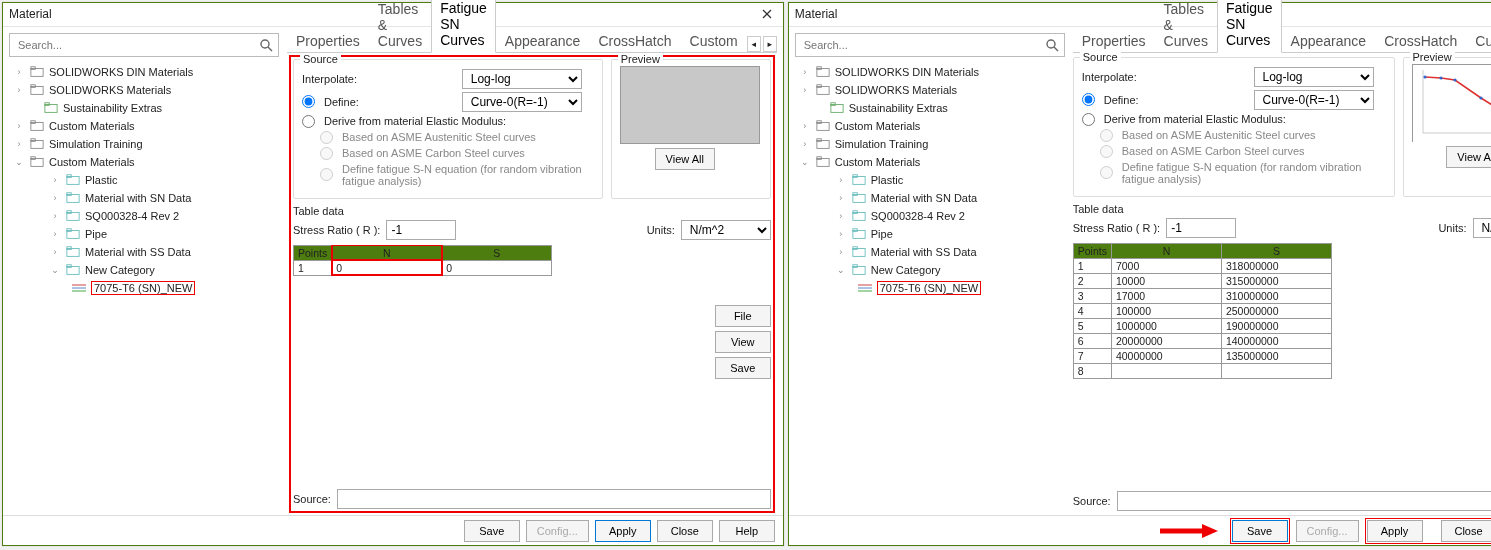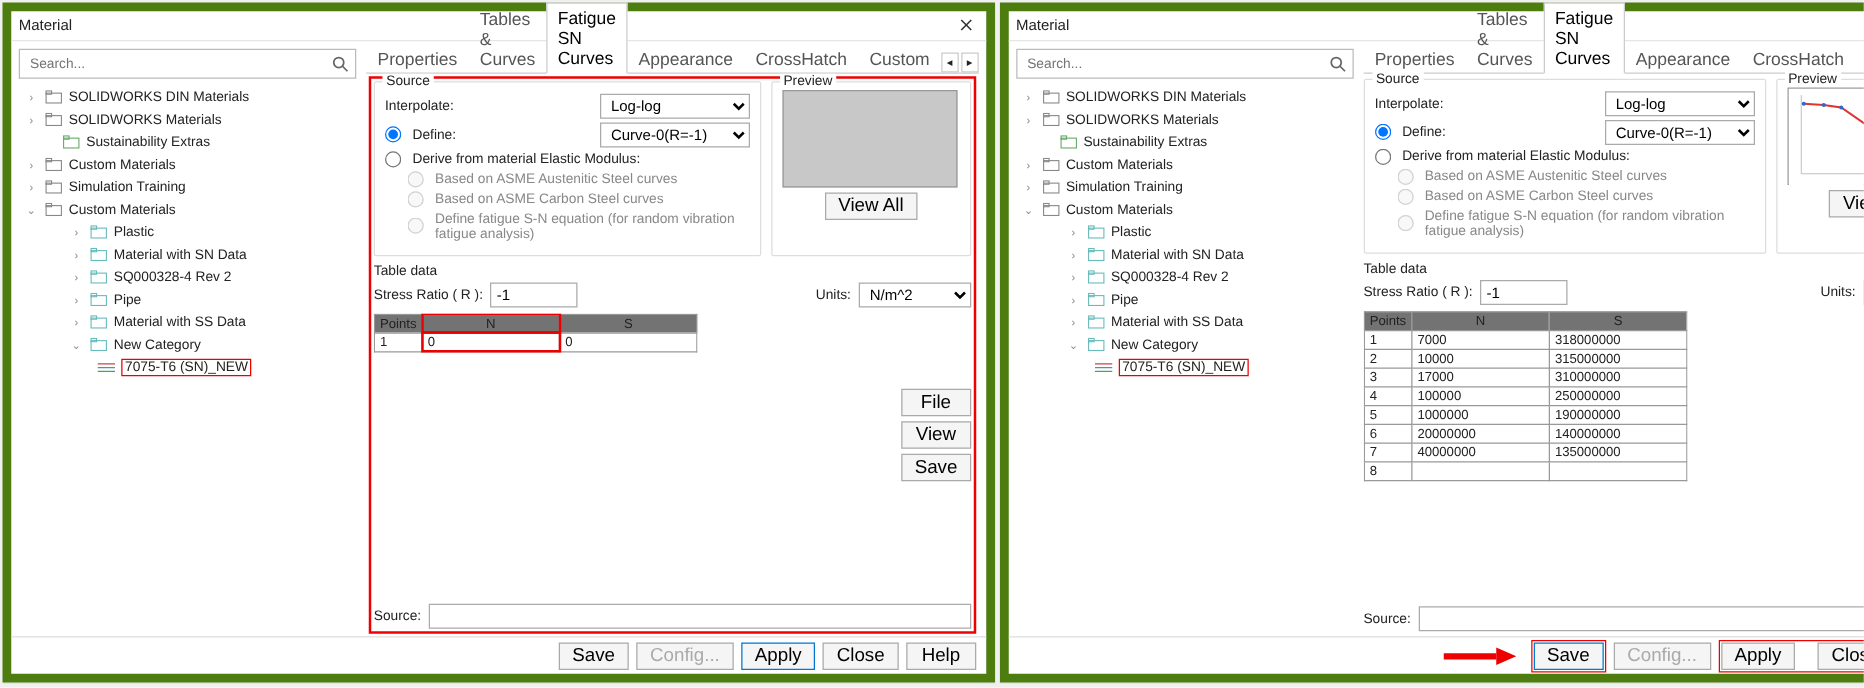--- a/index.html
+++ b/index.html
@@ -10,21 +10,21 @@
     background: #f0f0f0;
     display: flex;
     gap: 4px;
     padding: 2px;
     color: #222;
   }
   .dialog {
     width: 827px;
     height: 544px;
     background: #fff;
-    border: 7px solid #4d7c0f;
+    border: 1px solid #4d7c0f;
     display: flex;
     flex-direction: column;
     box-shadow: 0 0 1px rgba(0,0,0,0.2);
     justify-content: space-between;
   }
   .titlebar {
     height: 24px;
     display: flex;
     justify-content: space-between;
     align-items: center;
@@ -126,21 +126,21 @@
     flex:1;
     padding:4px 0;
     display:flex;
     flex-direction:column;
   }
   .panel.highlight { border:2px solid #e00; margin:2px; padding:2px;}
   .row-flex { display:flex; gap:8px;}
   .group {
     border:1px solid #ddd;
     border-radius:2px;
-    padding:6px 8px 8px 8px;
+    padding:6px 20px 8px 8px;
     position:relative;
     margin-bottom:4px;
   }
   .group-title {
     position:absolute;
     top:-7px; left:6px;
     background:#fff;
     padding:0 3px;
     font-size:11px;
   }
@@ -172,21 +172,21 @@
     border:1px solid #999;
     background:#fff;
     position:relative;
     margin-bottom:4px;
   }
   .btn {
     height:22px;
     min-width:56px;
     border:1px solid #aaa;
     background: #f5f5f5;
-    font-size:15px;
+    font-size:11px;
     cursor:pointer;
     padding:0 10px;
   }
   .btn.blue-outline { border:1px solid #0078d4; }
   .btn[disabled]{ color:#aaa; cursor:default; }
   .side-btns {
     display:flex; flex-direction:column; gap:4px;
     width:56px; align-items:stretch;
   }
   .side-btns .btn { min-width:auto; width:56px; }
@@ -194,21 +194,21 @@
   .tbl {
     border-collapse:collapse;
     font-size:10.5px;
   }
   .tbl th, .tbl td {
     border:1px solid #999;
     padding:1px 4px;
     text-align:left;
     height:15px;
   }
-  .tbl th { background:#737373; text-align:center; font-weight:normal;}
+  .tbl th { background:#4d7c0f; text-align:center; font-weight:normal;}
   .tbl .col-p { width:36px; }
   .tbl .col-n { width:110px; }
   .tbl .col-s { width:110px; }
   .tbl td.redcell { outline:2px solid #e00; outline-offset:-1px; }
   .table-zone {
     display:flex;
     gap:10px;
     align-items:flex-start;
     margin-top:2px;
     flex:1;

